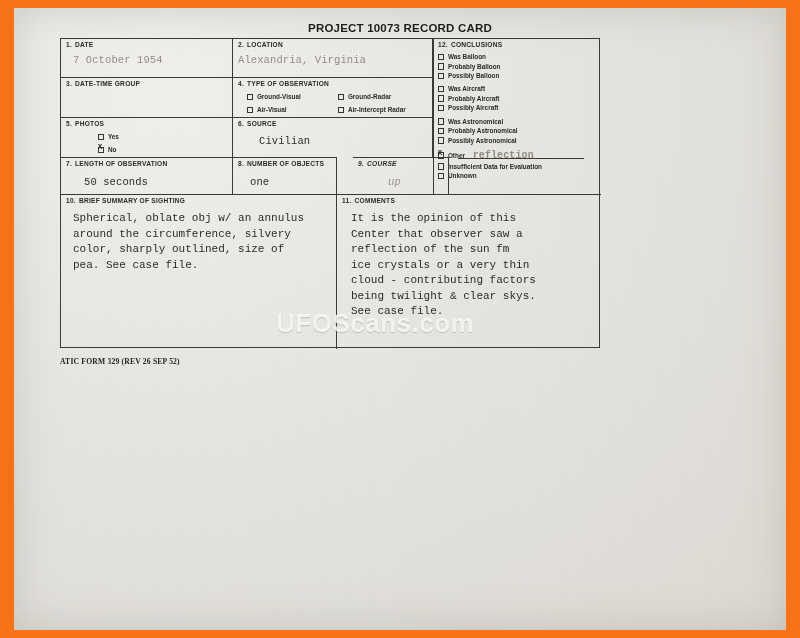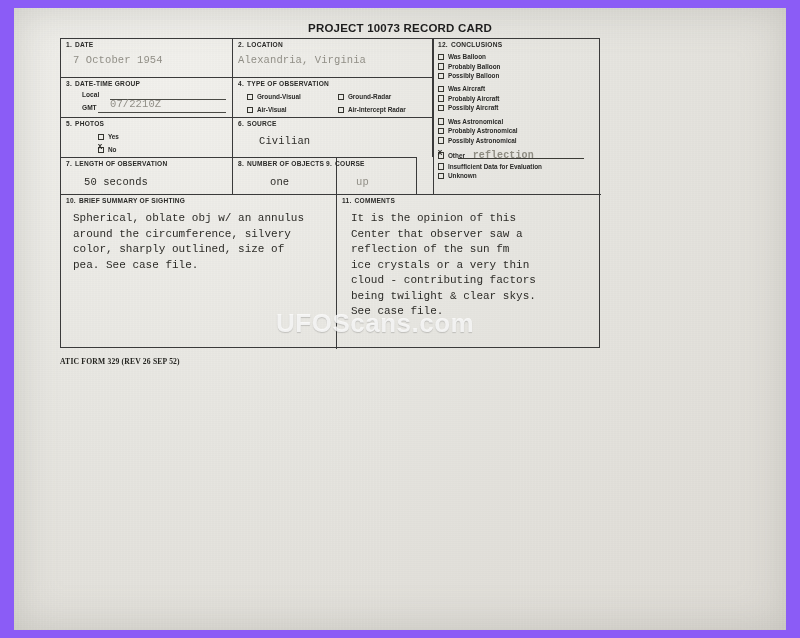--- a/index.html
+++ b/index.html
@@ -11,21 +11,21 @@
     width: 800px;
     height: 638px;
     overflow: hidden;
     font-family: "Liberation Sans", sans-serif;
   }
   .scan {
     position: absolute;
     left: 0; top: 0;
     width: 800px;
     height: 638px;
-    background: #8b5cf6;
+    background: #f97316;
   }
   .page {
     position: absolute;
     left: 14px;
     top: 8px;
     width: 772px;
     height: 622px;
     background: #e9e8e4;
     background-image:
       radial-gradient(ellipse at 20% 12%, #f2f1ed 0%, #e7e6e1 45%, #dedbd5 100%);
@@ -219,27 +219,20 @@
           <div class="strike" style="left:20px; top:9px; width:126px;"></div>
           <div class="chk"><span class="box"></span><span>Insufficient Data for Evaluation</span></div>
           <div class="chk"><span class="box"></span><span>Unknown</span></div>
         </div>
       </div>
 
       <div class="cell br bt" style="left:0; top:38px; width:172px; height:40px;">
         <div class="lbl">
           <span class="num">3.</span><span>DATE-TIME GROUP</span>
         </div>
-        <div style="position:relative; height:28px;">
-          <div class="chk" style="position:absolute; left:16px; top:3px; font-size:6.6px;">Local</div>
-          <div class="ruleline" style="left:44px; top:12px; width:116px;"></div>
-          <div class="chk" style="position:absolute; left:16px; top:16px; font-size:6.6px;">GMT</div>
-          <div class="typed faded" style="position:absolute; left:44px; top:11px;">07/2210Z</div>
-          <div class="ruleline" style="left:32px; top:25px; width:128px;"></div>
-        </div>
       </div>
 
       <div class="cell br bt" style="left:172px; top:38px; width:200px; height:40px;">
         <div class="lbl">
           <span class="num">4.</span><span>TYPE OF OBSERVATION</span>
         </div>
         <div style="position:relative; margin-top:5px;">
           <div class="chk" style="position:absolute; left:9px; top:0;"><span class="box"></span><span>Ground-Visual</span></div>
           <div class="chk" style="position:absolute; left:100px; top:0;"><span class="box"></span><span>Ground-Radar</span></div>
           <div class="chk" style="position:absolute; left:9px; top:13px;"><span class="box"></span><span>Air-Visual</span></div>
@@ -268,24 +261,24 @@
         <div class="lbl">
           <span class="num">7.</span><span>LENGTH OF OBSERVATION</span>
         </div>
         <div class="typed" style="margin-top:9px; margin-left:18px;">50 seconds</div>
       </div>
 
       <div class="cell br bt" style="left:172px; top:118px; width:104px; height:37px;">
         <div class="lbl">
           <span class="num">8.</span><span>NUMBER OF OBJECTS</span>
         </div>
-        <div class="typed" style="margin-top:9px; margin-left:32px;">one</div>
-      </div>
-
-      <div class="cell br bt" style="left:260px; top:118px; width:96px; height:37px;">
+        <div class="typed" style="margin-top:9px; margin-left:12px;">one</div>
+      </div>
+
+      <div class="cell br bt" style="left:292px; top:118px; width:96px; height:37px;font-style:italic;">
         <div class="lbl">
           <span class="num">9.</span><span>COURSE</span>
         </div>
         <div class="typed faded" style="margin-top:9px; margin-left:30px;">up</div>
       </div>
 
       <div class="cell bt" style="left:276px; top:155px; width:264px; height:155px;">
         <div class="lbl">
           <span class="num">11.</span><span>COMMENTS</span>
         </div>

